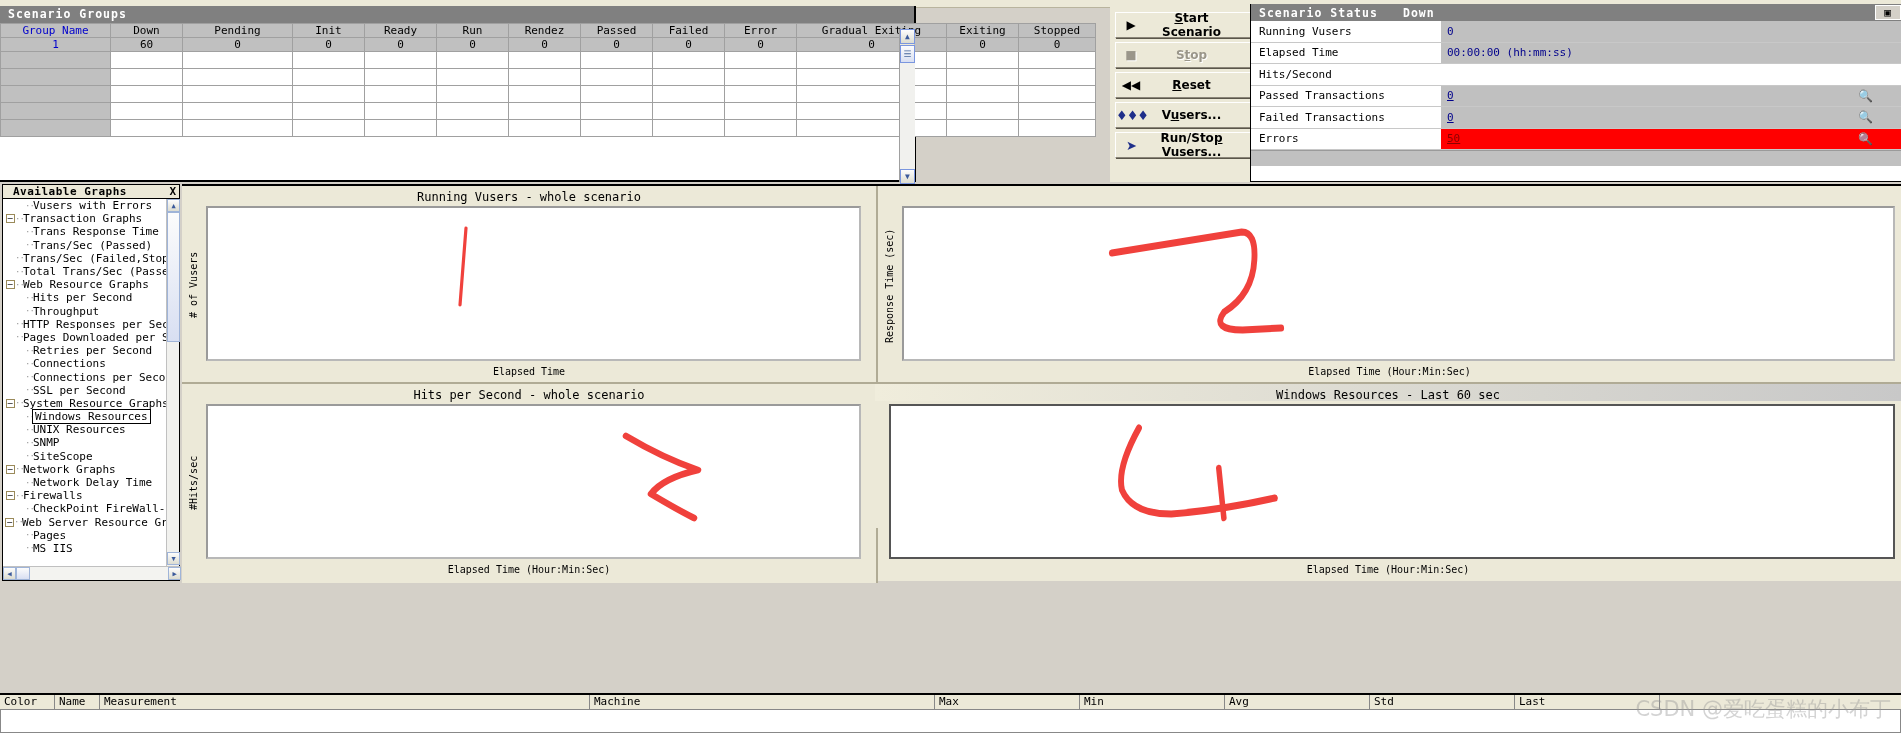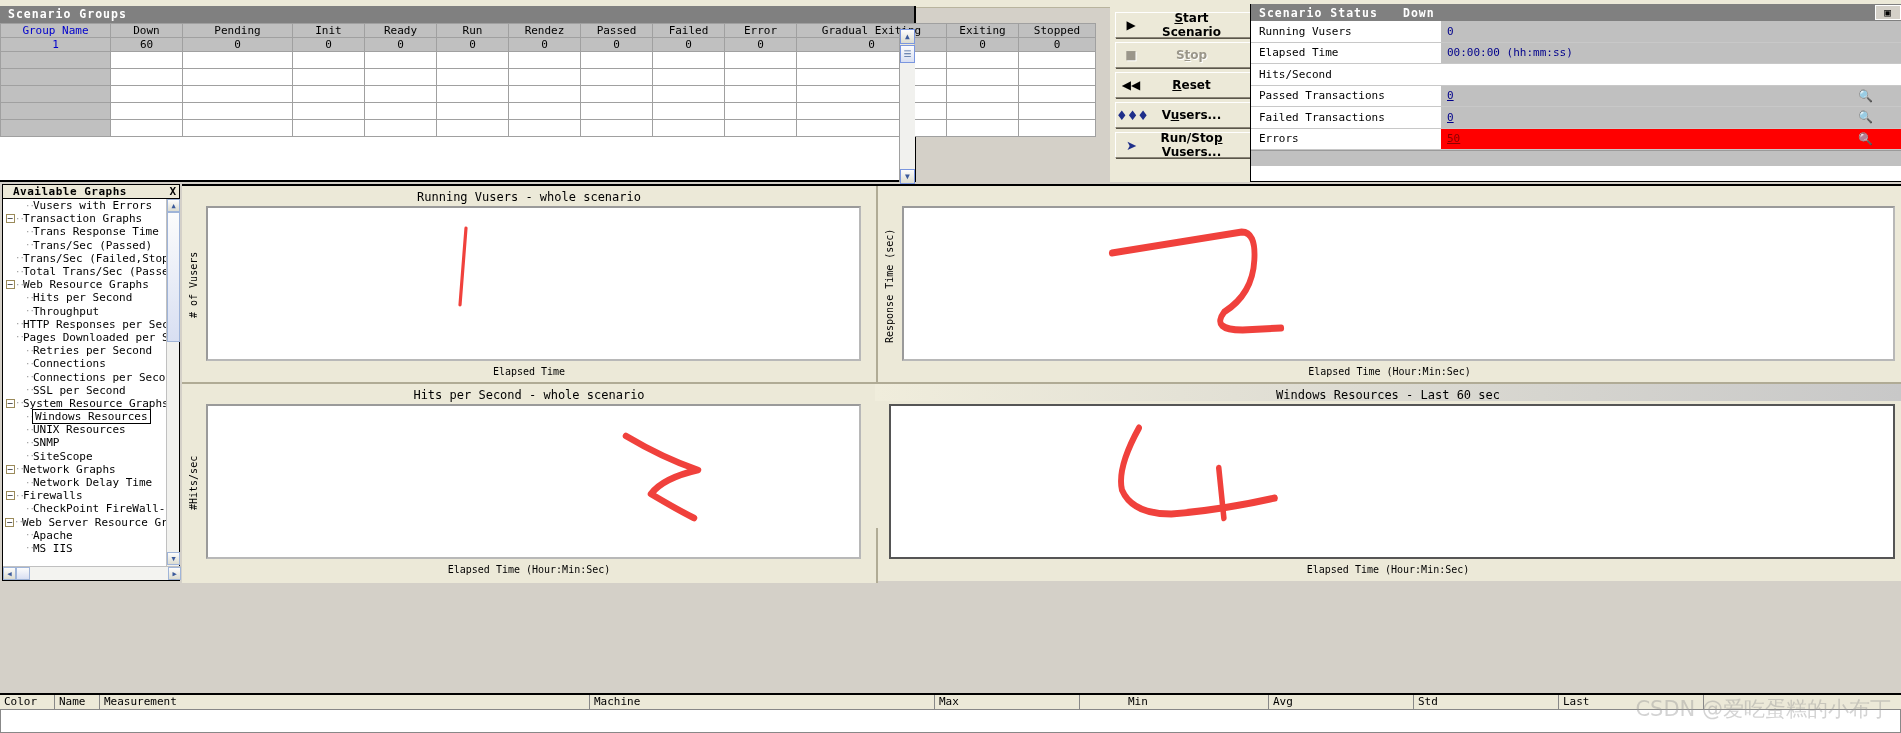--- a/index.html
+++ b/index.html
@@ -519,21 +519,21 @@
         <div class="tnode">
           <span class="gutter">
             <span class="exp">−</span>
           </span>
           <span class="dots">··</span>
           <span class="txt">Web Server Resource Graphs</span>
         </div>
         <div class="tnode lvl2">
           <span class="gutter"></span>
           <span class="dots">··</span>
-          <span class="txt">Apache</span>
+          <span class="txt">Pages</span>
         </div>
         <div class="tnode lvl2">
           <span class="gutter"></span>
           <span class="dots">··</span>
           <span class="txt">MS IIS</span>
         </div>
       </div>
     <div class="tree-vscroll">
       <div class="hs-btn">▲</div>
       <div class="hs-thumb" style="width:13px;height:130px;"></div>
@@ -599,21 +599,21 @@
 
   </div>
 
   <div class="legend">
     <div class="legend-head" id="legend-head">
         <div style="width: 55px;">Color</div>
         <div style="width: 45px;">Name</div>
         <div style="width: 490px;">Measurement</div>
         <div style="width: 345px;">Machine</div>
         <div style="width: 145px;">Max</div>
-        <div style="width: 145px; margin-left: 44px;">Min</div>
+        <div style="width: 145px;">Min</div>
         <div style="width: 145px;">Avg</div>
         <div style="width: 145px;">Std</div>
         <div style="width: 145px;">Last</div>
       </div>
     <div class="legend-body"></div>
   </div>
 
   <div class="watermark">CSDN @爱吃蛋糕的小布丁</div>
 </div>
 

